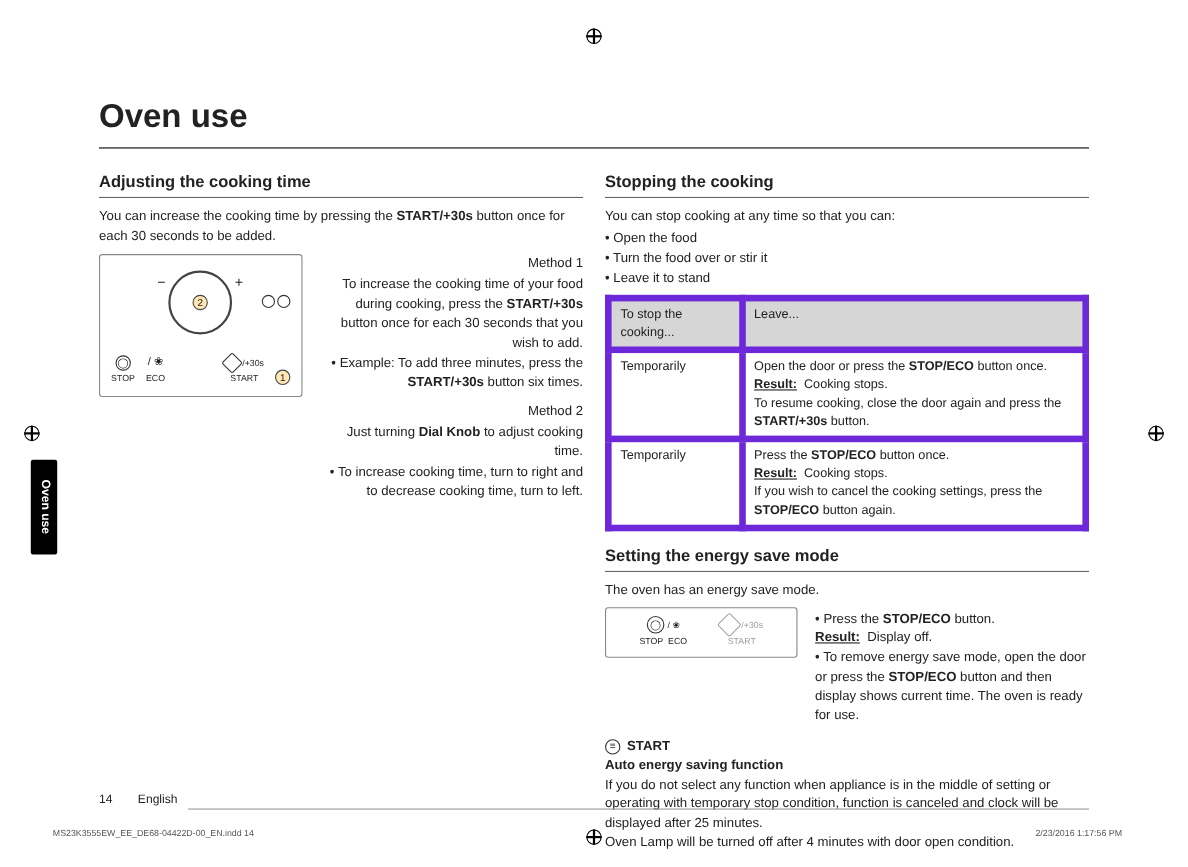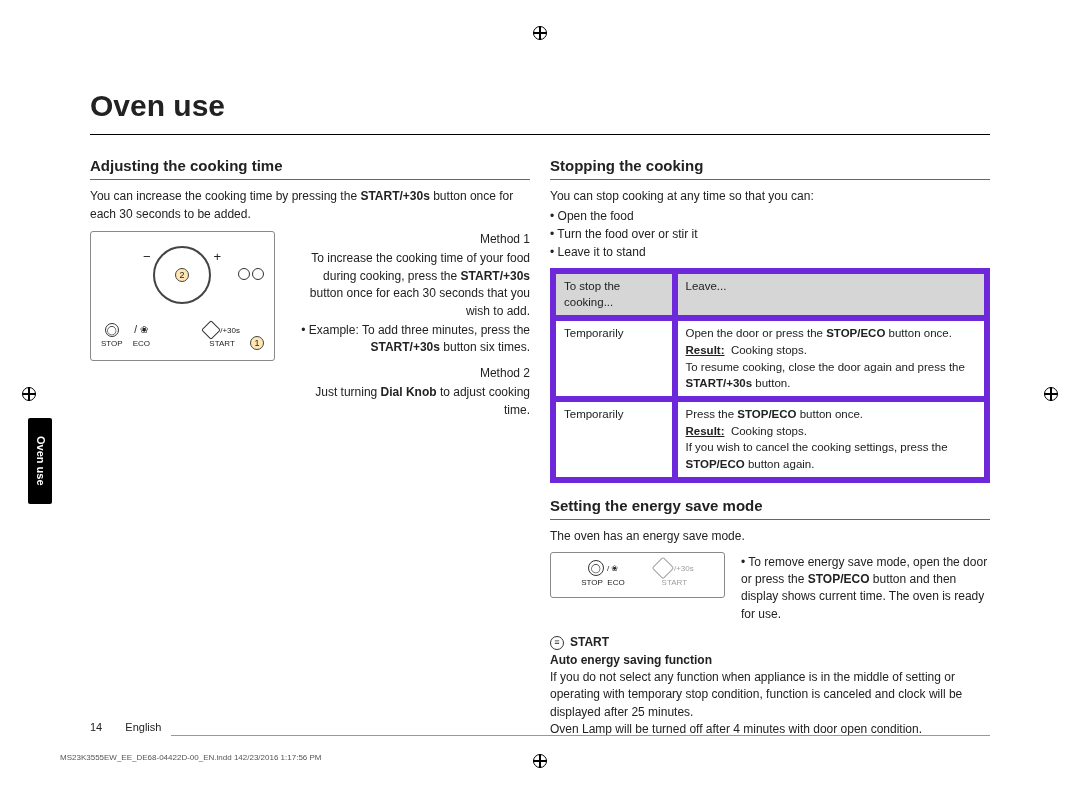--- a/index.html
+++ b/index.html
@@ -101,22 +101,22 @@
     writing-mode: vertical-rl;
     padding:18px 4px; font-size:11px; font-weight:600;
     border-radius:2px;
   }
   .footer {
     position:absolute; left:90px; right:90px; bottom:52px;
     display:flex; align-items:flex-end; font-size:11px; gap:10px;
   }
   .footer .line { flex:1; border-top:1px solid #999; height:0; }
   .print-footer {
-    position:absolute; left:60px; right:60px; bottom:24px;
-    display:flex; justify-content:flex-start; font-size:8px; color:#555;
+    position:absolute; left:48px; right:60px; bottom:24px;
+    display:flex; justify-content:space-between; font-size:8px; color:#555;
   }
   .regmark {
     position:absolute; width:14px; height:14px;
   }
   .regmark::before, .regmark::after { content:""; position:absolute; background:#000; }
   .regmark::before { left:6px; top:0; width:2px; height:14px; }
   .regmark::after { top:6px; left:0; height:2px; width:14px; }
   .regmark .c { position:absolute; width:14px; height:14px; border:1px solid #000; border-radius:50%; left:0; top:0; }
   .rm-top { top:26px; left:50%; margin-left:-7px; }
   .rm-left { top:50%; left:22px; margin-top:-7px; }
@@ -193,20 +193,23 @@
           <p>
             <span>To increase the cooking time of your food during cooking, press the </span><b>START/+30s</b><span> button once for each 30 seconds that you wish to add.</span>
           </p>
           <ul class="bullets">
             <li><span>Example: To add three minutes, press the </span><b>START/+30s</b><span> button six times.</span></li>
           </ul>
           <div class="method-hdr" style="margin-top:8px">Method 2</div>
           <p>
             <span>Just turning </span><b>Dial Knob</b><span> to adjust cooking time.</span>
           </p>
+          <ul class="bullets">
+            <li>To increase cooking time, turn to right and to decrease cooking time, turn to left.</li>
+          </ul>
         </div>
       </div>
     </div>
 
     <div class="col">
       <div class="section-title">Stopping the cooking</div>
       <p>You can stop cooking at any time so that you can:</p>
       <ul class="bullets">
         <li>Open the food</li>
         <li>Turn the food over or stir it</li>
@@ -253,20 +256,23 @@
           <div class="btn-ic" style="opacity:.45">
             <div style="display:flex;align-items:center;gap:3px">
               <span class="icn diamond"></span>
                 <span>/+30s</span>
             </div>
             <span>START</span>
           </div>
         </div>
         <div style="flex:1">
           <ul class="bullets">
+            <li><span>Press the </span><b>STOP/ECO</b><span> button.</span><br>
+              <b><u>Result:</u></b>&nbsp;&nbsp;<span>Display off.</span>
+            </li>
             <li><span>To remove energy save mode, open the door or press the </span><b>STOP/ECO</b><span> button and then display shows current time. The oven is ready for use.</span></li>
           </ul>
         </div>
       </div>
 
       <div class="note-hdr">
         <span class="note-ic">≡</span>
         <span>START</span>
       </div>
       <p><b>Auto energy saving function</b></p>

